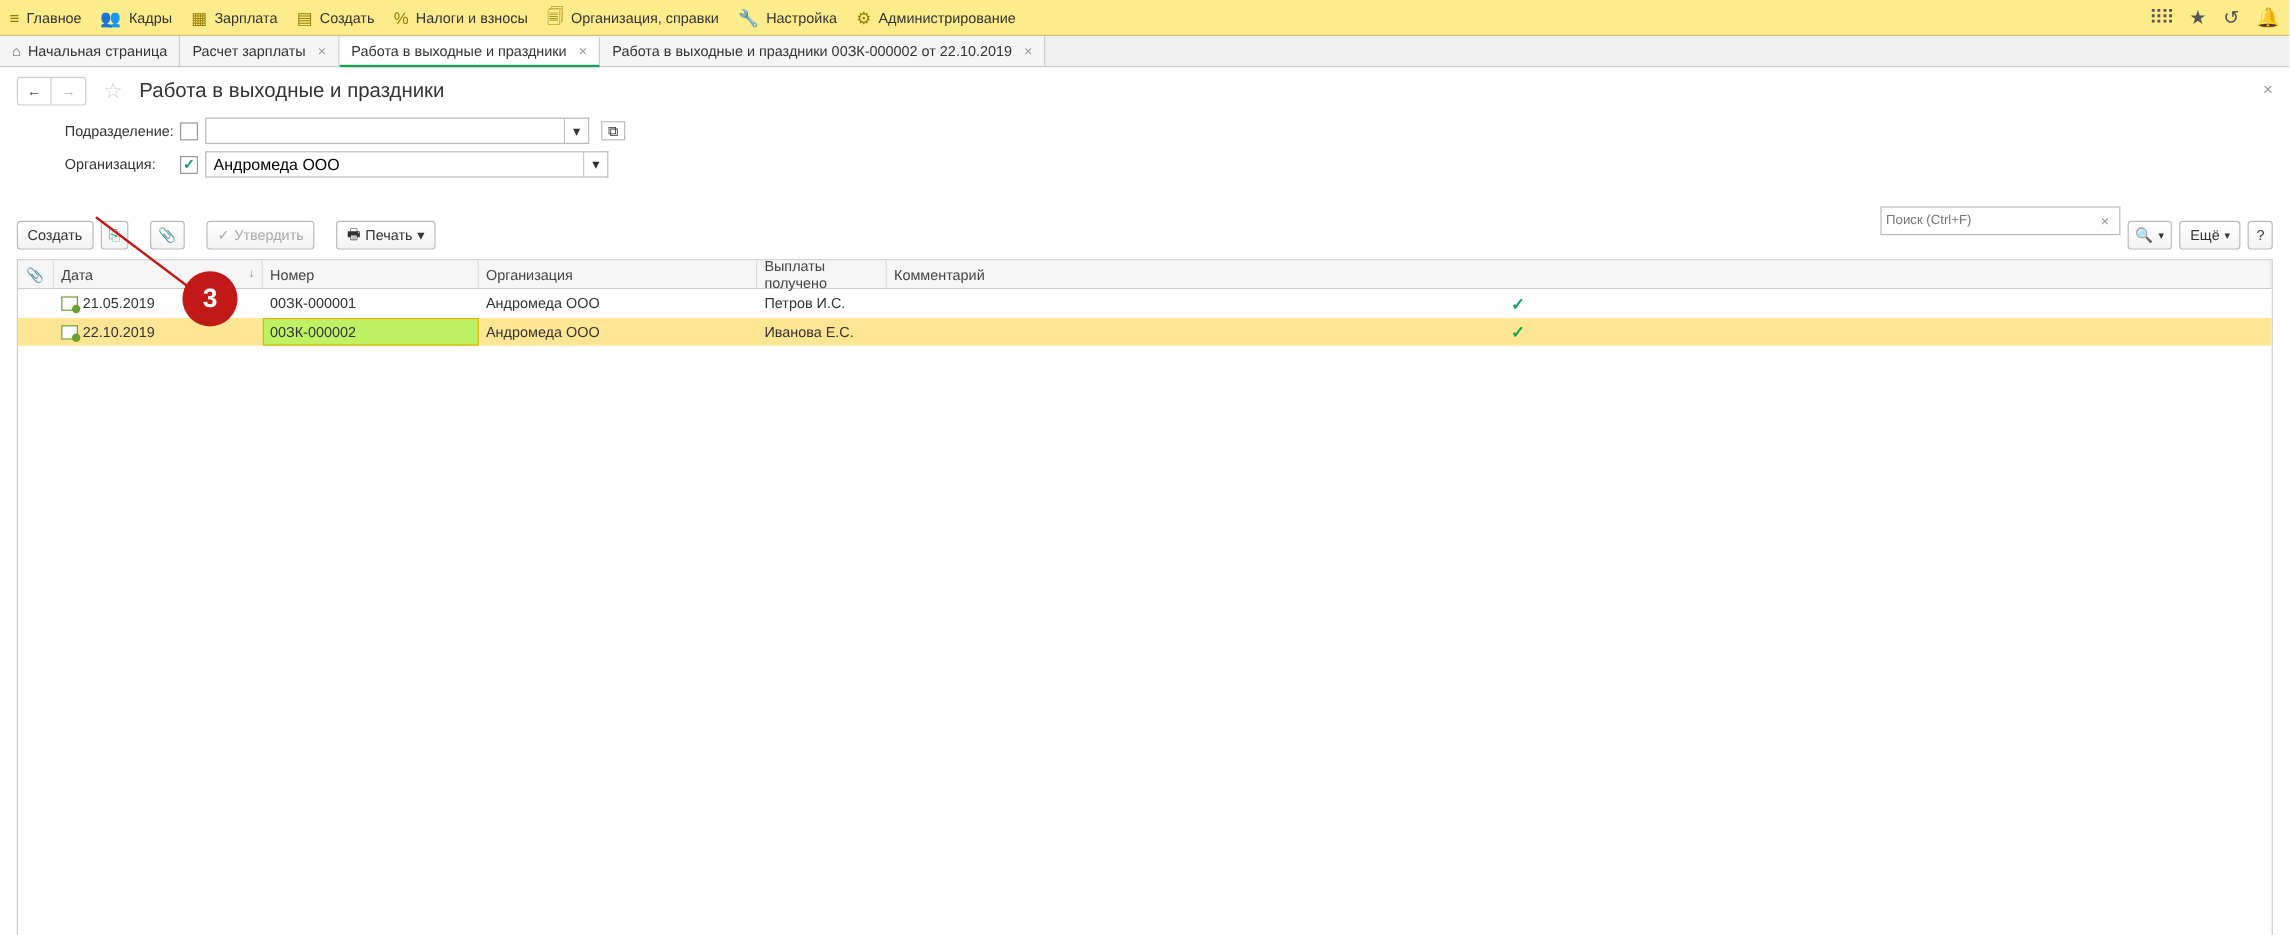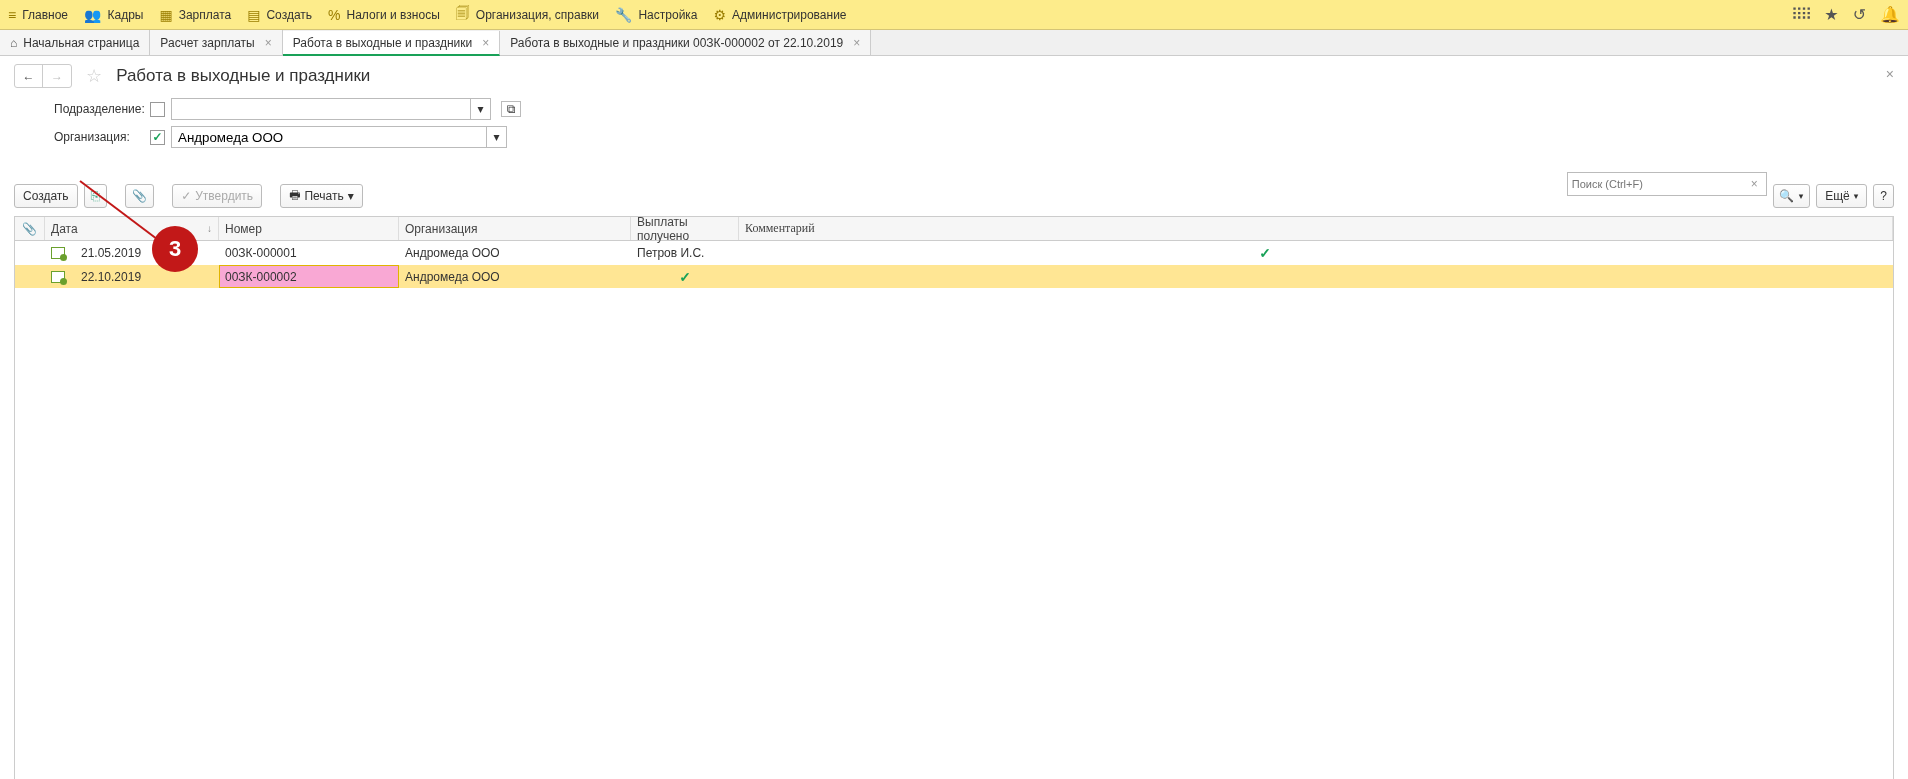--- a/index.html
+++ b/index.html
@@ -48,32 +48,32 @@
 .search-box { border: 1px solid #bbb; height: 24px; width: 200px; display: flex; align-items: center; padding: 0 4px; }
 .search-box input { border: none; outline: none; flex: 1; font-size: 11px; background: transparent; }
 .search-box .clr { color: #999; cursor: pointer; padding: 0 4px; }
 
 
 .grid { border: 1px solid #ccc; margin: 0 14px; height: 570px; overflow: hidden; }
 .grid-head { display: flex; background: #f6f6f6; border-bottom: 1px solid #ccc; height: 24px; }
 .grid-head .gh { border-right: 1px solid #ddd; padding: 4px 6px; display: flex; align-items: center; gap: 4px; font-weight: normal; color: #444; }
 .grid-body { }
 .grid-row { display: flex; height: 24px; border-bottom: 1px solid #fff; }
-.grid-row .gc { padding: 4px 6px; display: flex; align-items: center; gap: 16px; overflow: hidden; white-space: nowrap; }
+.grid-row .gc { padding: 4px 6px; display: flex; align-items: center; gap: 4px; overflow: hidden; white-space: nowrap; }
 .grid-row.normal { background: #fff; }
 .grid-row.selected { background: #ffe694; }
-.grid-row.selected .gc.focused { outline: 1px solid #e0b400; outline-offset: -1px; background: #f9a8d4; text-align: right; }
+.grid-row.selected .gc.focused { outline: 1px solid #e0b400; outline-offset: -1px; background: #bef264; text-align: right; }
 
 .c-attach { width: 30px; justify-content: center; }
 .c-date { width: 174px; }
 .c-num { width: 180px; }
 .c-org { width: 232px; text-align: center; }
 .c-emp { width: 580px; }
 .c-consent { width: 108px; justify-content: center; }
-.c-comment { flex: 1; font-family: Liberation Serif, serif; }
+.c-comment { flex: 1; }
 
 .doc-ic { width: 14px; height: 12px; background: #fff; border: 1px solid #6aa02d; position: relative; }
 .doc-ic::after { content: ""; position: absolute; right: -3px; bottom: -3px; width: 7px; height: 7px; border-radius: 50%; background: #6aa02d; }
 .sort-ic { color: #888; font-size: 10px; margin-left: auto; }
 .check-green { color: #19a158; font-size: 14px; font-weight: bold; }
 
 
 .annot { position: absolute; width: 46px; height: 46px; border-radius: 50%; background: #c21818; color: #fff; display: flex; align-items: center; justify-content: center; font-size: 22px; font-weight: bold; z-index: 50; }
 .annot-line { position: absolute; height: 2px; background: #c21818; z-index: 49; transform-origin: left center; }
 </style>
@@ -260,20 +260,23 @@
       <div class="gc c-date">
           <span class="doc-ic"></span>
           <span>22.10.2019</span>
         </div>
       <div class="gc c-num focused">
           <span>00ЗК-000002</span>
         </div>
       <div class="gc c-org">
           <span>Андромеда ООО</span>
         </div>
+      <div class="gc c-emp">
+          <span>Иванова Е.С.</span>
+        </div>
       <div class="gc c-consent">
           <span class="check-green">✓</span>
         </div>
       <div class="gc c-comment"></div>
     </div>
   </div>
 </div>
 
 <div class="annot-line" style="left:80px; top:180px; width:98px; transform: rotate(37deg);"></div>
 <div class="annot" style="left:152px; top:226px;">

